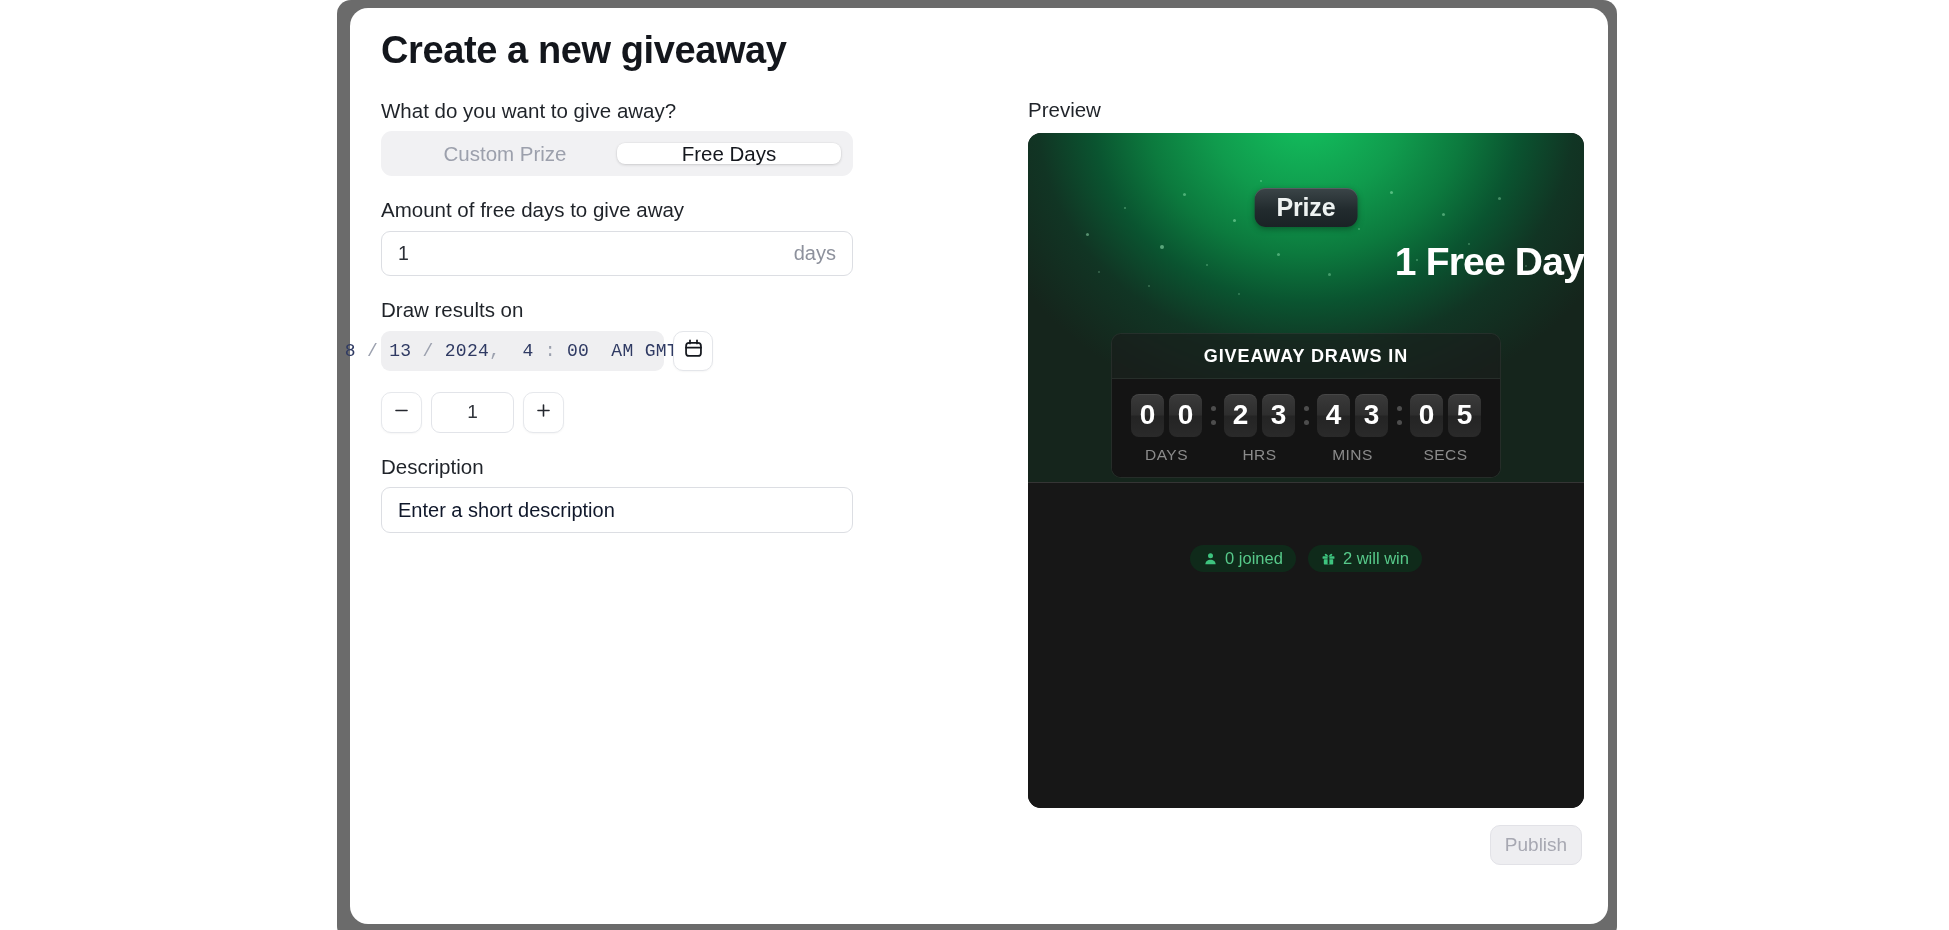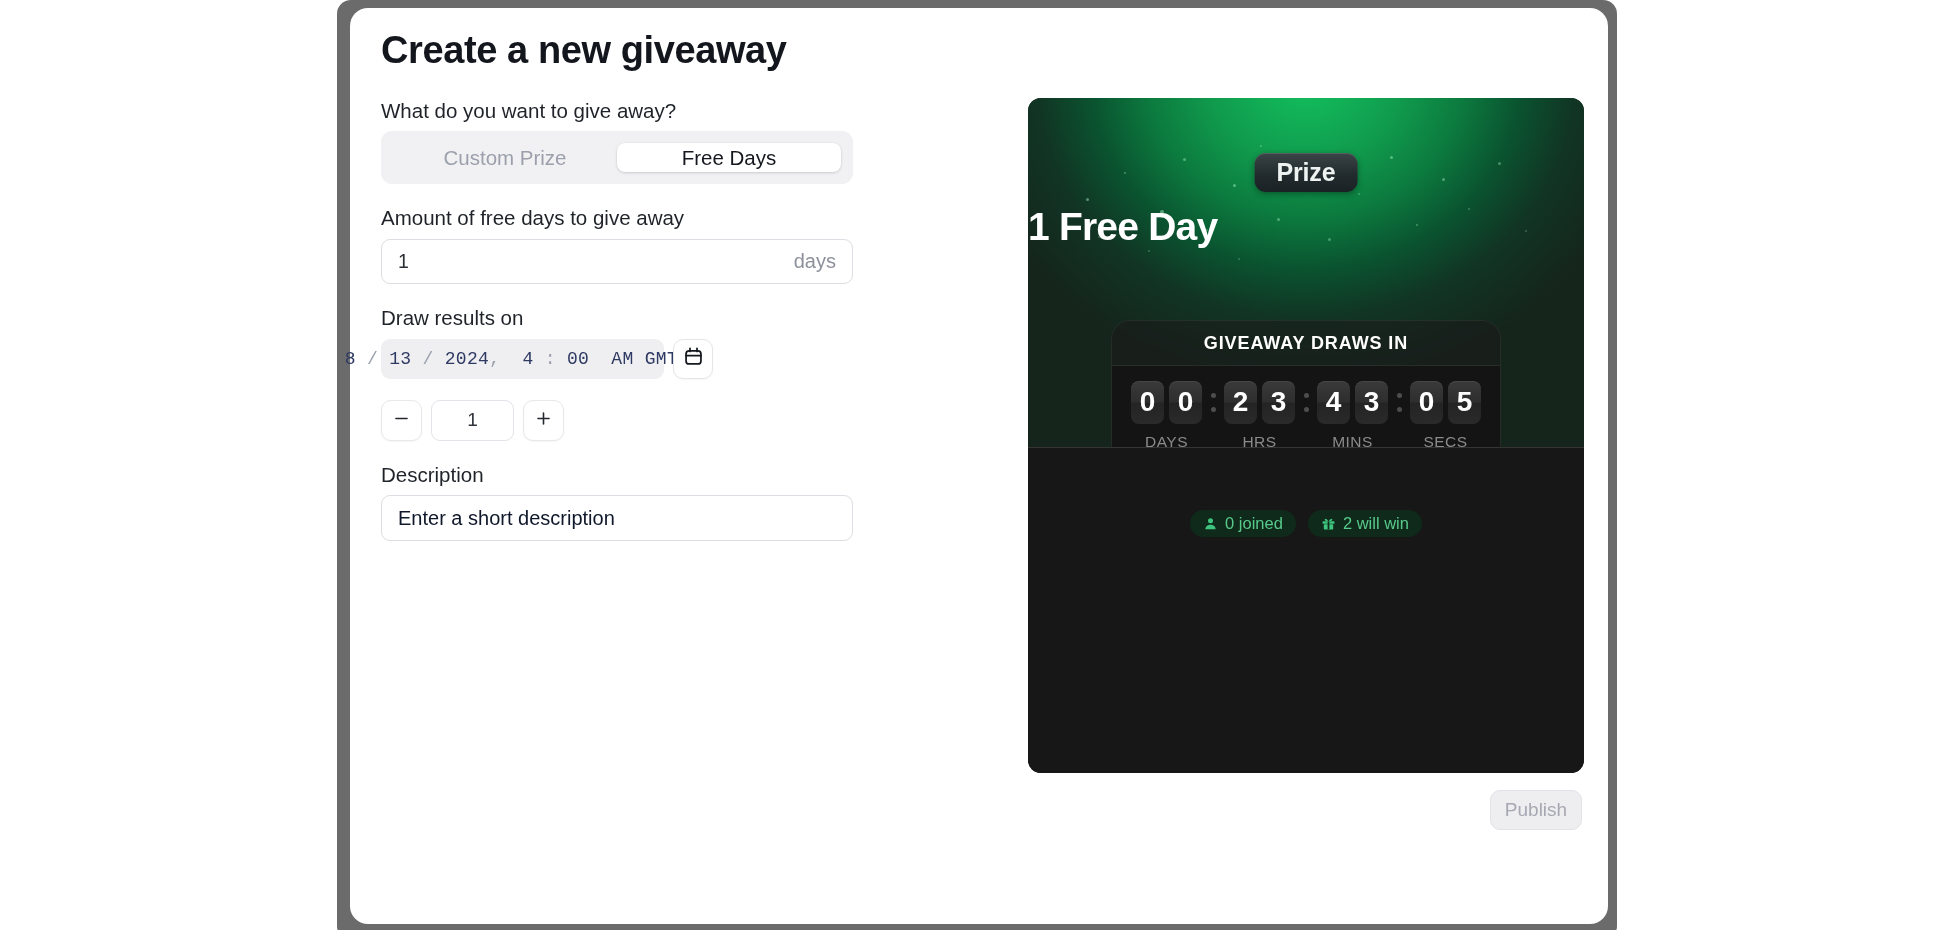--- a/index.html
+++ b/index.html
@@ -68,21 +68,21 @@
     color: #1f2329;
     margin-bottom: 8px;
     line-height: 1.25;
   }
 
   .field-group { margin-bottom: 21px; }
 
   .segmented {
     display: flex;
     width: 472px;
-    height: 53px;
+    height: 45px;
     background: #f1f1f3;
     border-radius: 11px;
     padding: 12px;
   }
   .seg {
     flex: 1;
     display: flex;
     align-items: center;
     justify-content: center;
     font-size: 20.5px;
@@ -213,40 +213,39 @@
     font-size: 25px;
     font-weight: bold;
     box-shadow: 0 2px 6px rgba(0,0,0,0.35), inset 0 1px 0 rgba(255,255,255,0.14);
     letter-spacing: -0.2px;
   }
 
   .prize-title {
     position: absolute;
     left: 0; right: 0;
     top: 107px;
-    text-align: left;
+    text-align: right;
     color: #ffffff;
     font-size: 39px;
     font-weight: bold;
     letter-spacing: -0.8px;
   }
 
   
   .countdown {
     position: absolute;
     left: 50%;
     transform: translateX(-50%);
     top: 200px;
     width: 390px;
     border: 1px solid rgba(255,255,255,0.10);
-    border-radius: 19px;
+    border-radius: 10px;
     overflow: hidden;
     background: rgba(10,10,10,0.55);
     backdrop-filter: blur(2px);
-    margin-top: 22px;
   }
   .cd-head {
     text-align: center;
     color: #ffffff;
     font-size: 18px;
     font-weight: bold;
     letter-spacing: 0.9px;
     padding: 12px 0 11px;
     background: rgba(255,255,255,0.045);
     border-bottom: 1px solid rgba(255,255,255,0.07);
@@ -439,20 +438,21 @@
         <div class="field-group">
           <div class="field-label">Description</div>
           <div class="text-input desc-input">
             <span class="placeholder">Enter a short description</span>
           </div>
         </div>
 
       </div>
 
       <div class="col-right">
+        <div class="preview-label">Preview</div>
 
         <div class="preview-card">
 
           <div class="preview-top">
             <div class="sparkles">
               <span class="sp" style="left:58px;top:100px;width:3px;height:3px;opacity:.5"></span>
               <span class="sp" style="left:96px;top:74px;width:2px;height:2px;opacity:.4"></span>
               <span class="sp" style="left:132px;top:112px;width:4px;height:4px;opacity:.55"></span>
               <span class="sp" style="left:155px;top:60px;width:3px;height:3px;opacity:.45"></span>
               <span class="sp" style="left:178px;top:131px;width:2px;height:2px;opacity:.35"></span>

